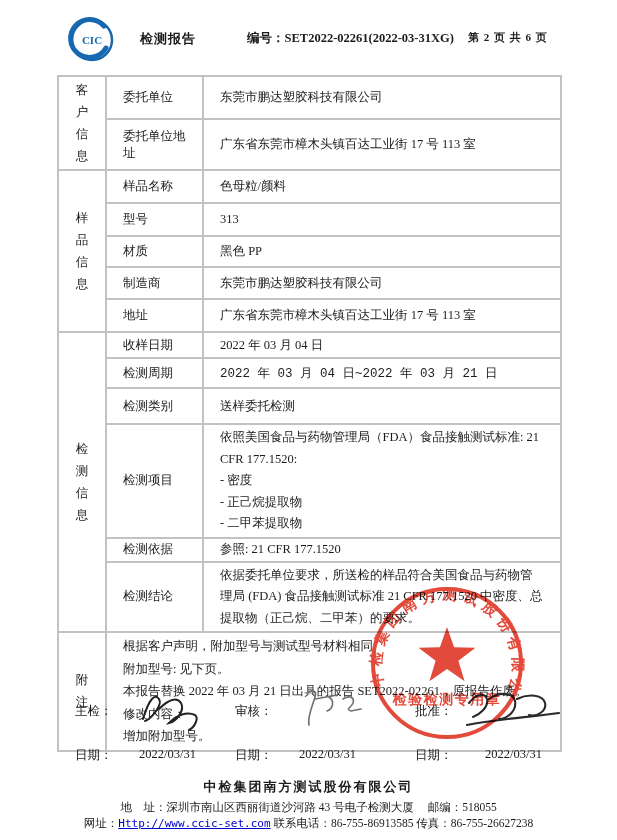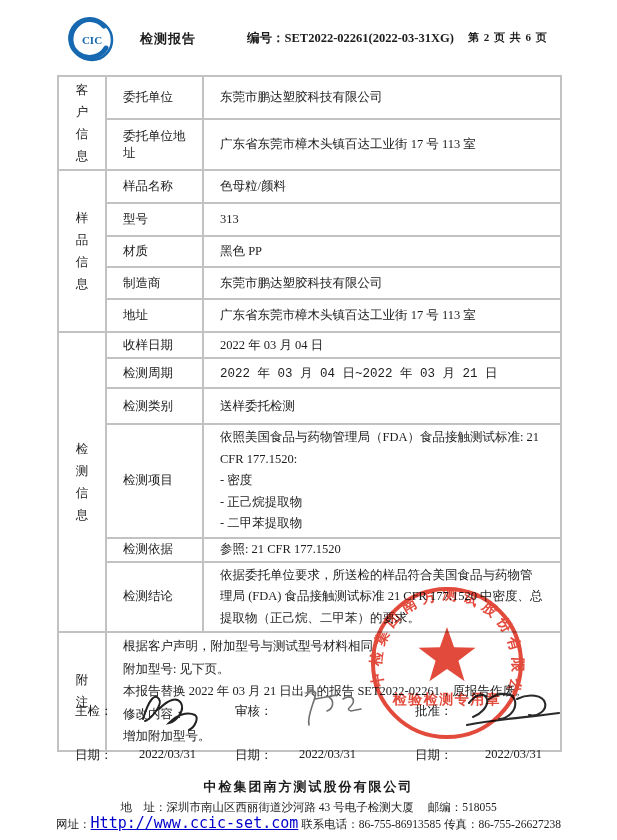--- a/index.html
+++ b/index.html
@@ -33,21 +33,21 @@
   .date-val { position:absolute; top:62px; }
   .sig-svg { position:absolute; top:0; }
 
   
   .stamp { position:absolute; left:366px; top:582px; width:162px; height:162px; mix-blend-mode:multiply; opacity:0.92; pointer-events:none; }
 
   
   .footer { position:absolute; left:0; top:778px; width:617px; text-align:center; }
   .f-company { font-weight:bold; font-size:13px; letter-spacing:2px; margin-bottom:3px; }
   .f-line { font-size:11.5px; line-height:16px; }
-  .f-url { font-family:"DejaVu Sans Mono","Liberation Mono",monospace; color:#0000cc; text-decoration:underline; font-size:15px; }
+  .f-url { font-family:"DejaVu Sans Mono","Liberation Mono",monospace; color:#0000cc; text-decoration:underline; font-size:11px; }
   .sp { display:inline-block; width:14px; }
 </style>
 </head>
 <body>
 
 <div class="page">
 
   <div class="header">
     <svg class="logo" width="60" height="48" viewBox="0 0 60 48">
       <circle cx="30" cy="24" r="20" fill="none" stroke="#1668b0" stroke-width="2.5"></circle>

